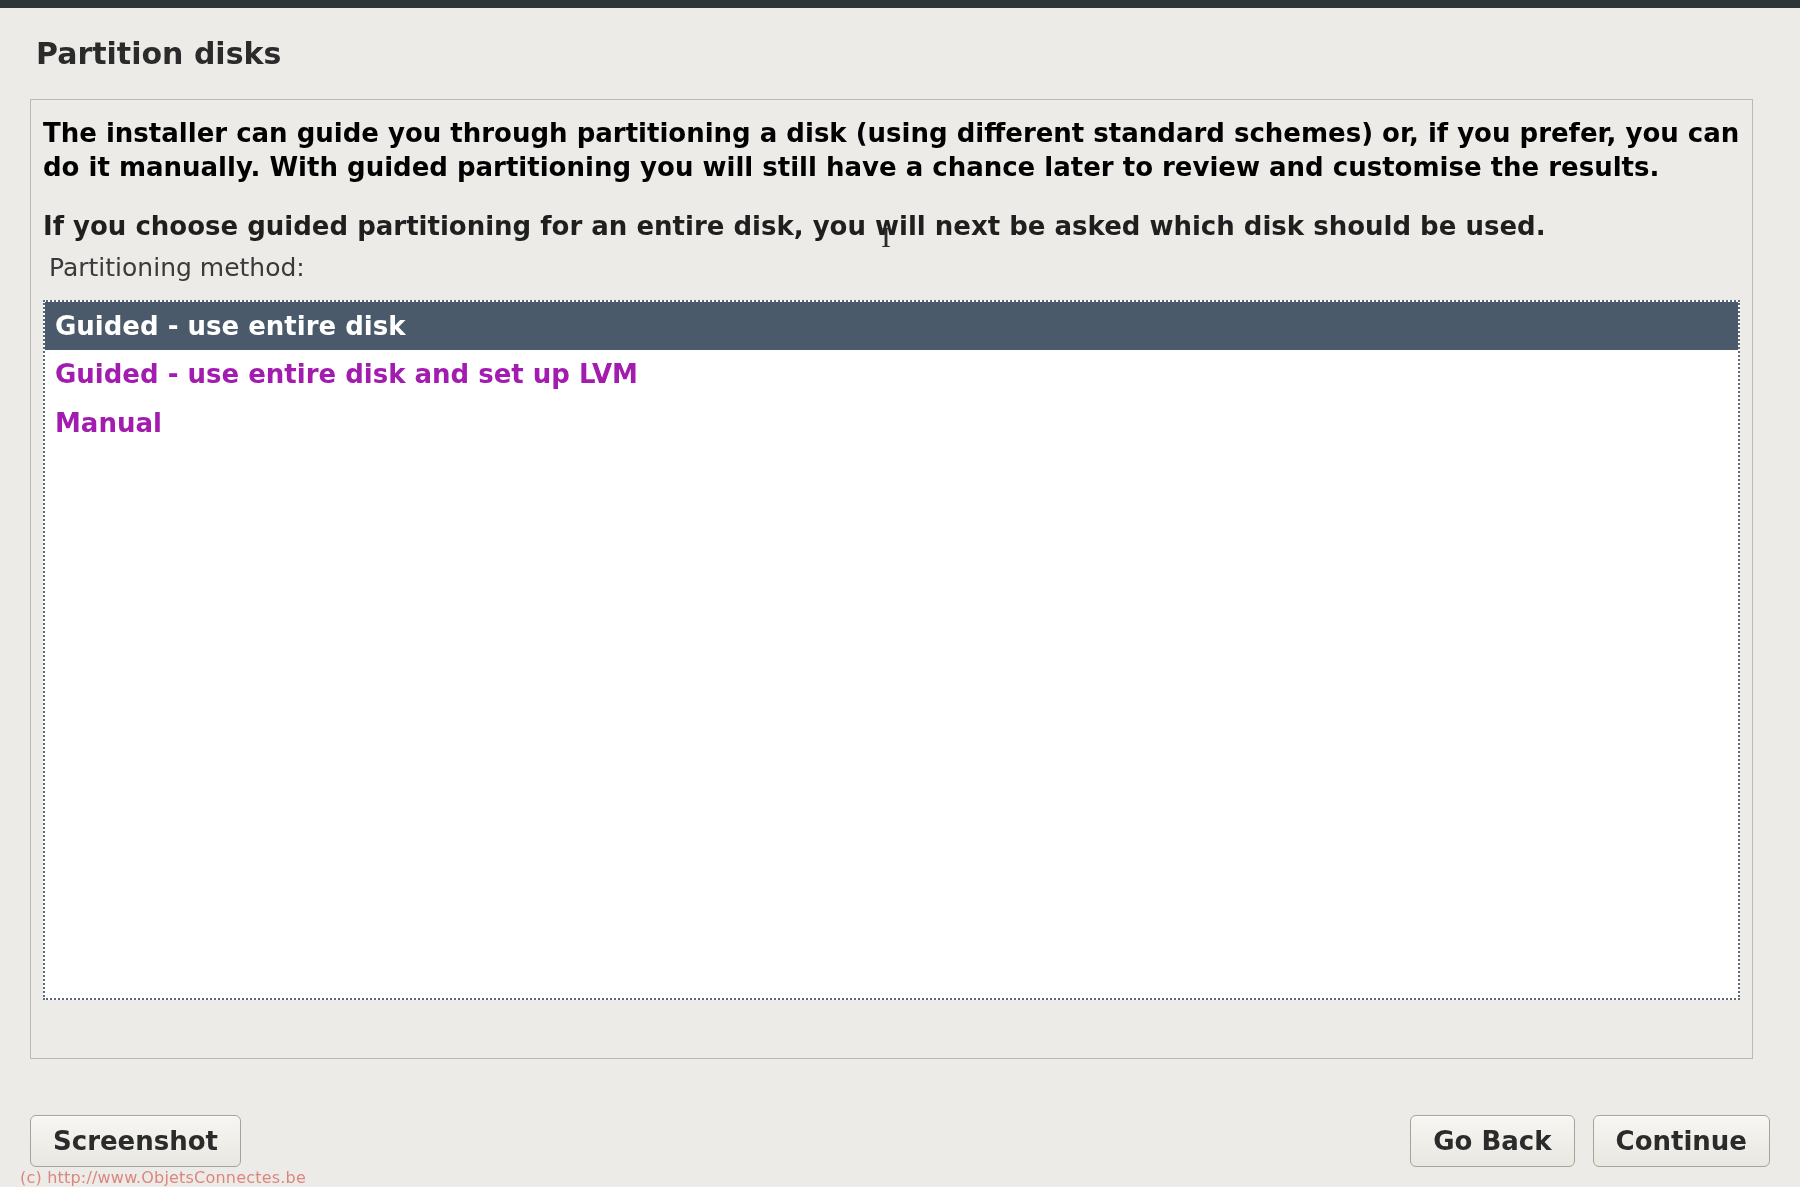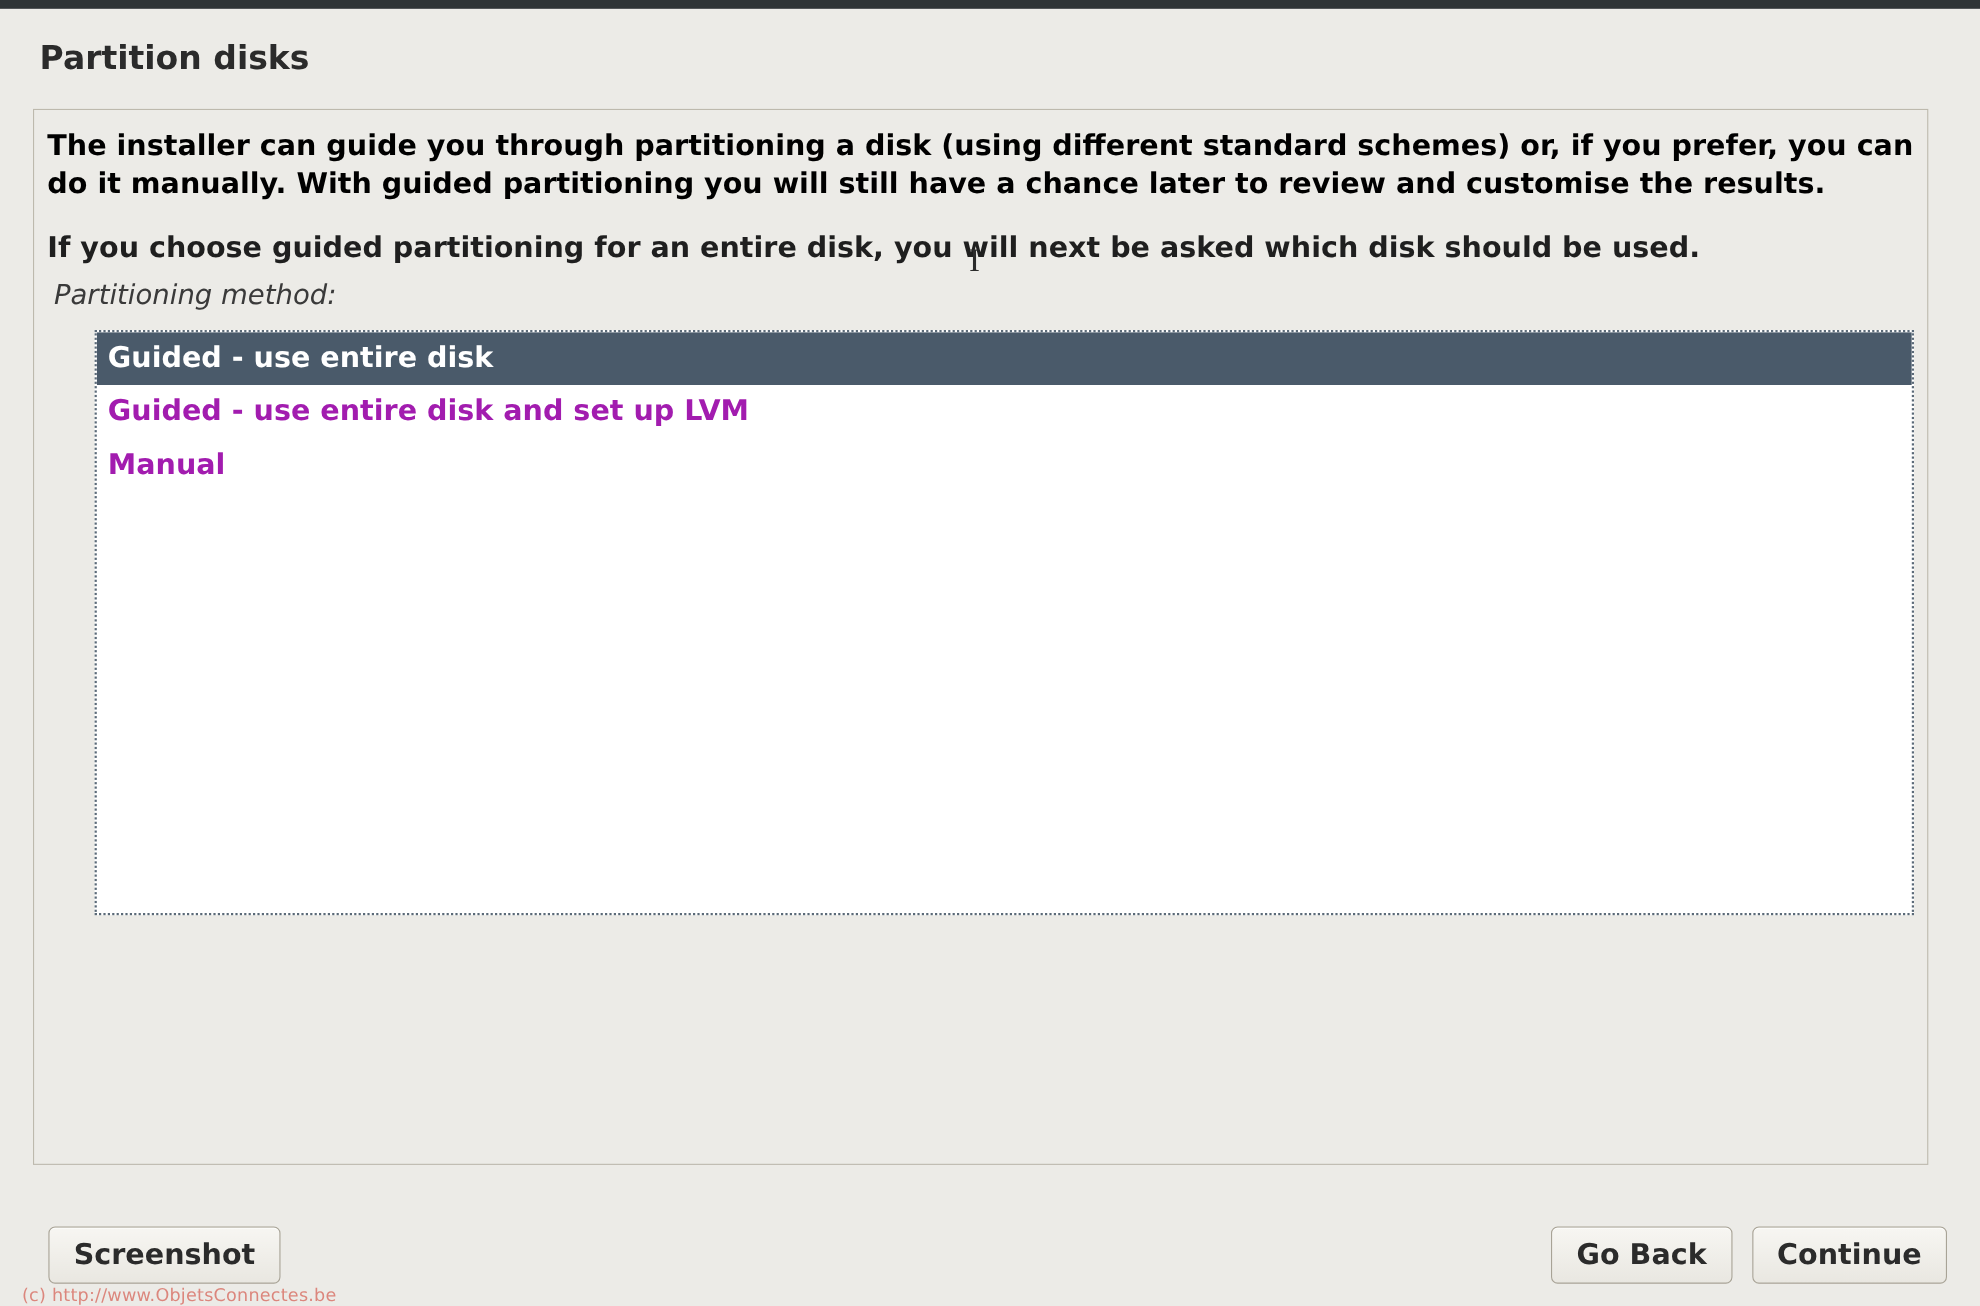--- a/index.html
+++ b/index.html
@@ -49,52 +49,49 @@
     }
     .intro-2 {
       font-size: 26px;
       font-weight: bold;
       line-height: 1.32;
       color: #1f1f1f;
       margin-bottom: 10px;
     }
     .method-label {
       font-size: 25px;
-      font-style: italic;
       color: #3a3a3a;
       margin-left: 6px;
       margin-bottom: 18px;
     }
     .option-list {
       border: 2px dotted #5b6a78;
       background: #ffffff;
-      height: 532px;
+      height: 700px;
       overflow: hidden;
-      margin-left: 43px;
     }
     .option {
       font-size: 26px;
       font-weight: bold;
       padding: 6px 10px 6px 10px;
       color: #a21caf;
       cursor: pointer;
       line-height: 1.4;
     }
     .option.selected {
       background: #4a5a6a;
       color: #ffffff;
     }
     .footer {
       position: absolute;
       left: 30px;
       right: 30px;
       bottom: 20px;
       display: flex;
       align-items: center;
-      margin-left: 14px;
     }
     .footer .spacer {
       flex: 1;
     }
     .btn {
       font-family: inherit;
       font-size: 26px;
       font-weight: bold;
       color: #2b2b2b;
       background: linear-gradient(#f7f6f2, #e9e7e1);

